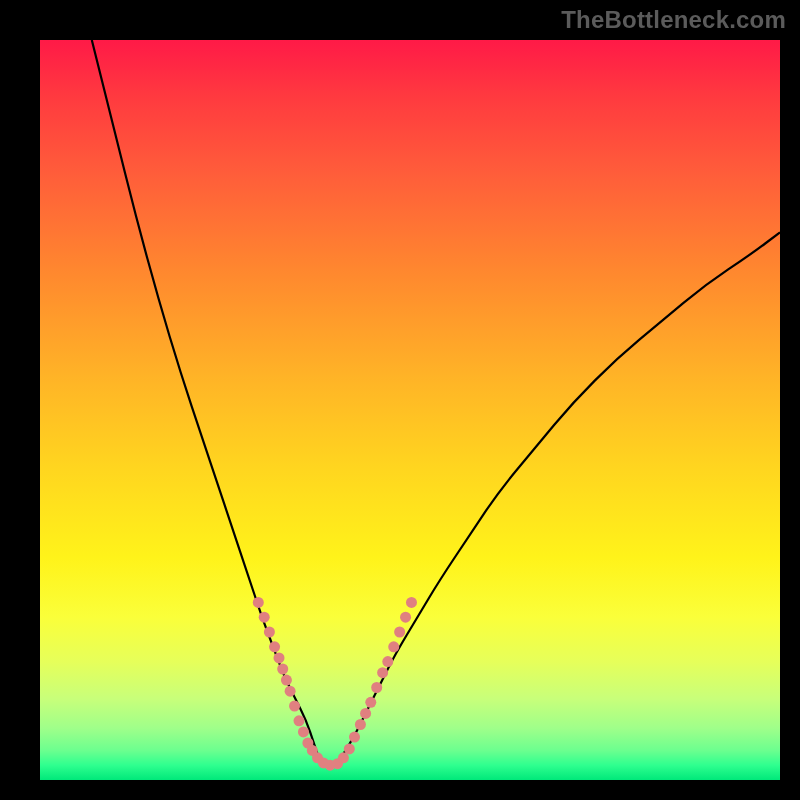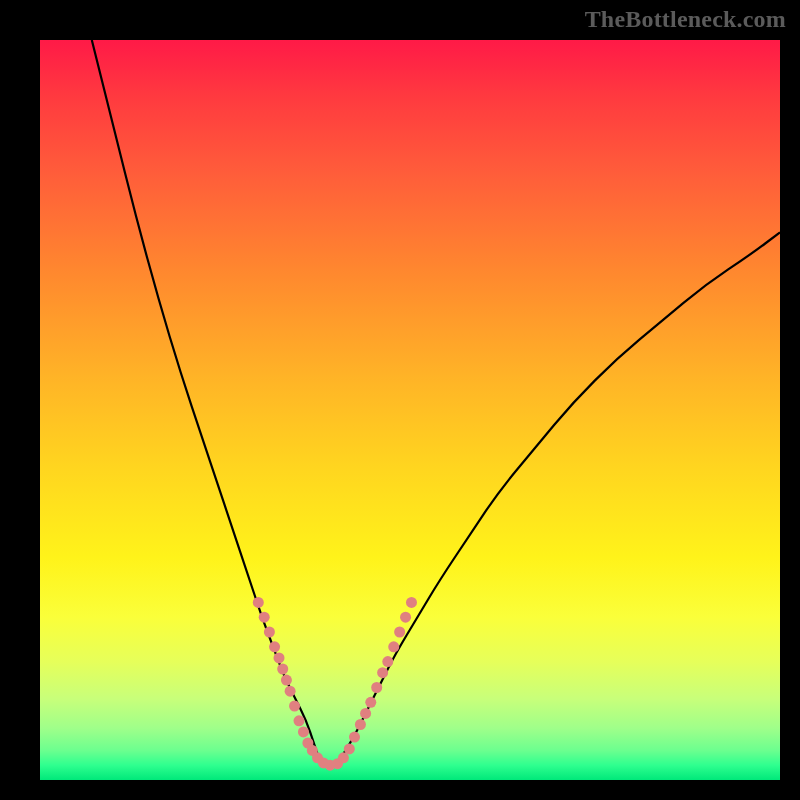--- a/index.html
+++ b/index.html
@@ -37,21 +37,21 @@
       #c8ff7a 89%,
       #9fff8a 93%,
       #6cff8f 96%,
       #2fff8f 98%,
       #00e87a 100%);
   }
   .watermark {
     position: absolute;
     top: 6px;
     right: 14px;
-    font-family: Liberation Serif, serif;
+    font-family: Liberation Sans, sans-serif;
     font-size: 24px;
     font-weight: 600;
     color: #5b5b5b;
     letter-spacing: 0.2px;
   }
   svg.curves {
     position: absolute;
     left: 0;
     top: 0;
     width: 740px;

